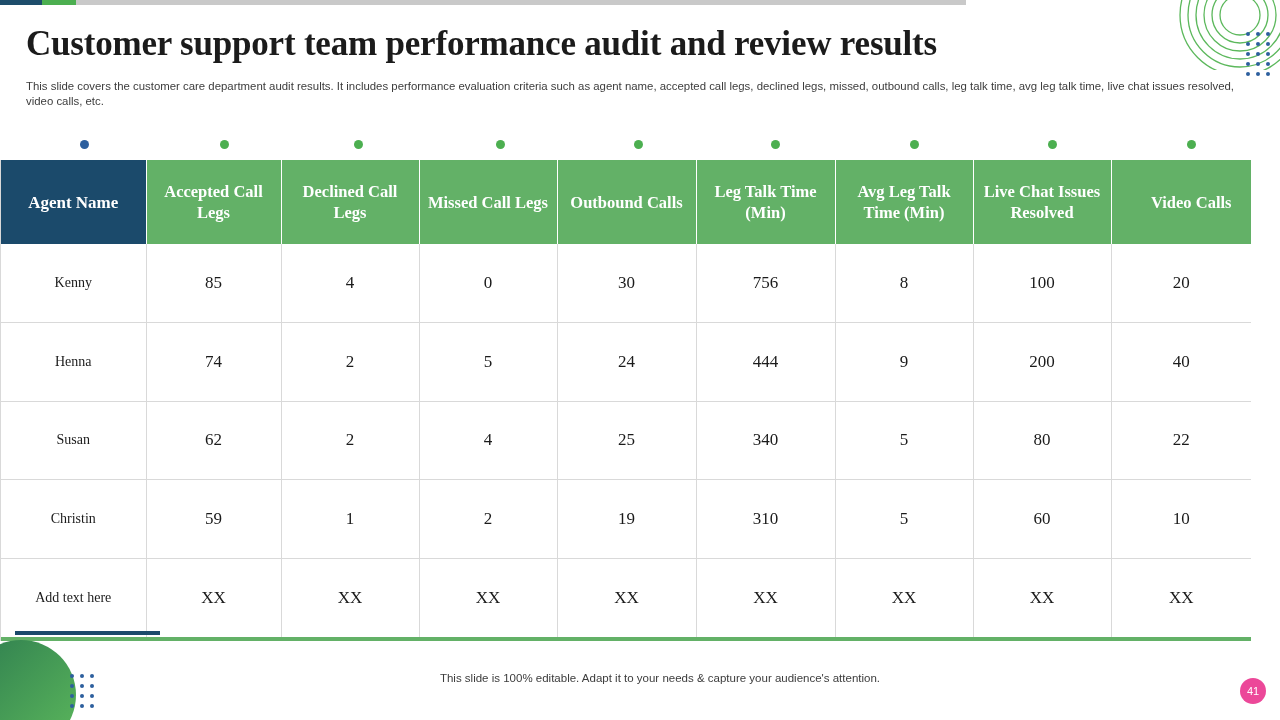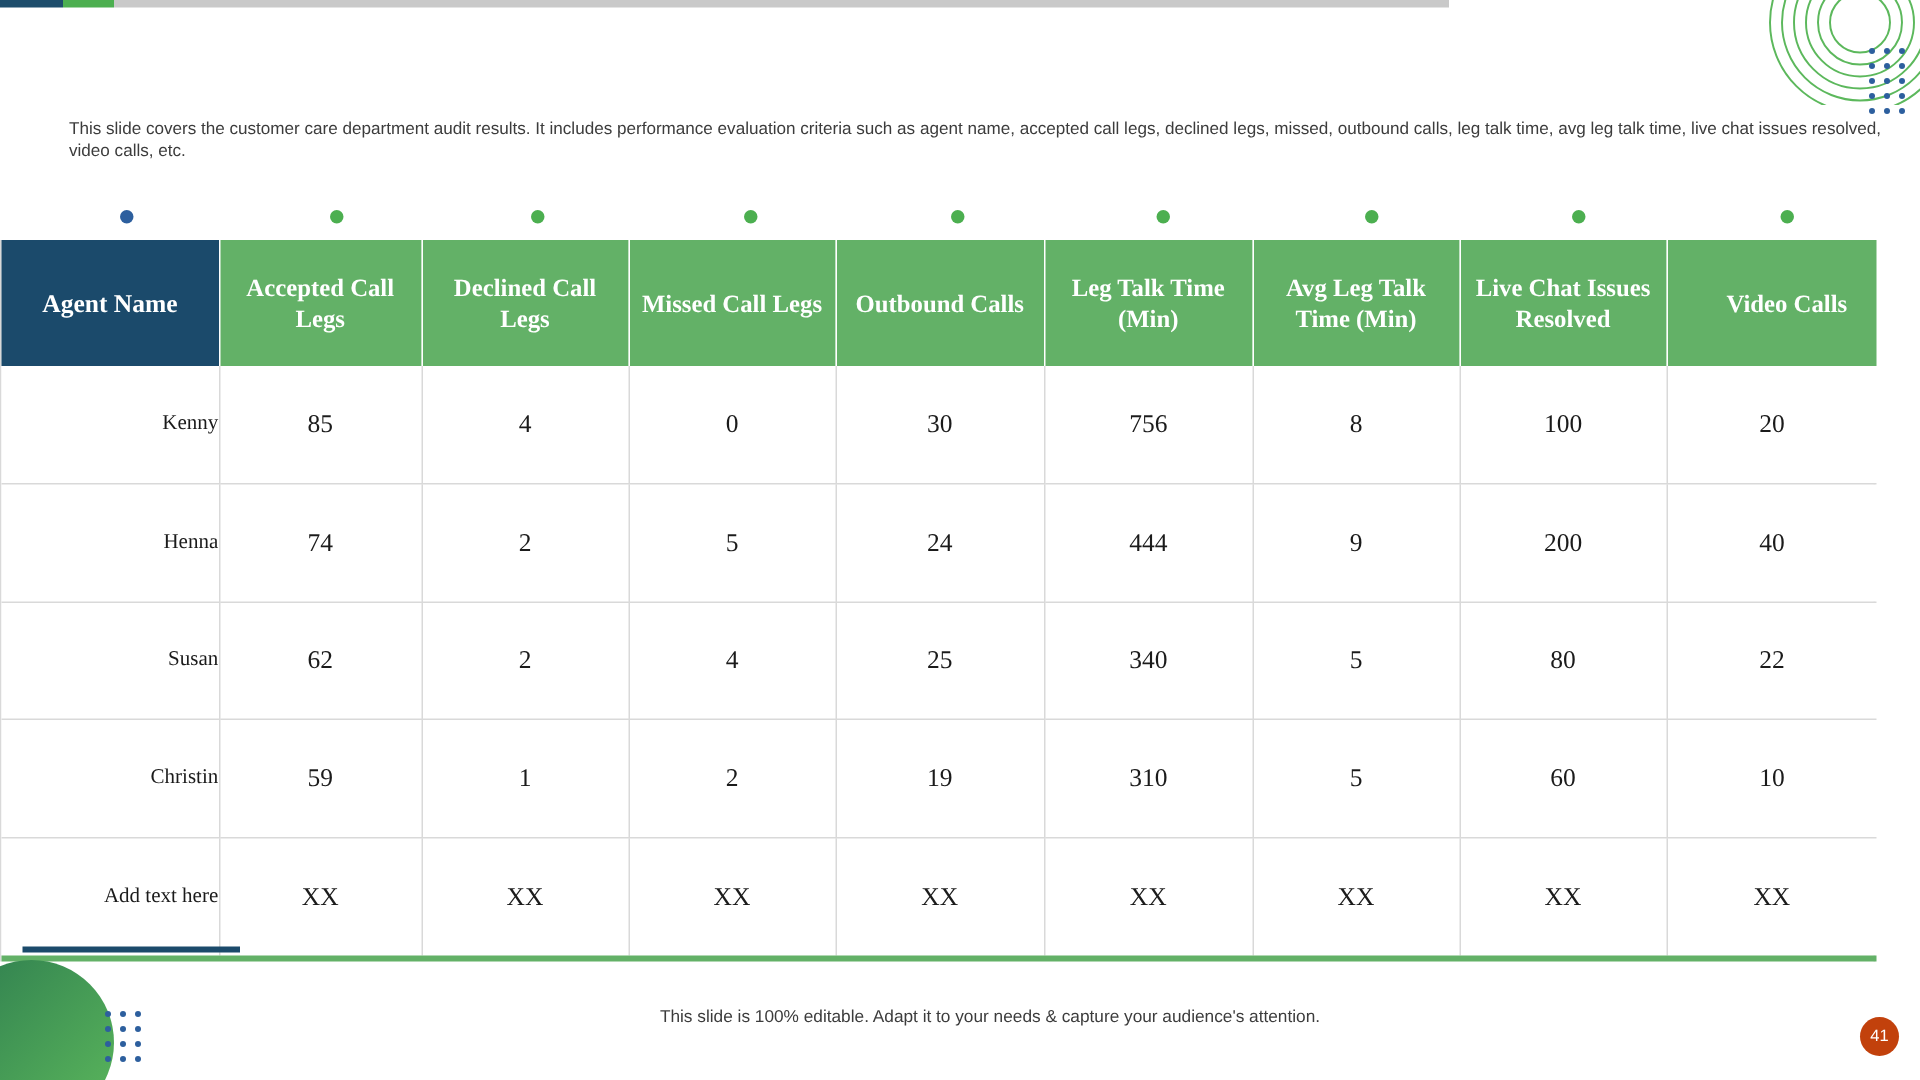--- a/index.html
+++ b/index.html
@@ -30,21 +30,20 @@
     color: #1b1b1b;
     letter-spacing: -0.2px;
   }
   .subtitle {
     position: absolute;
     top: 79px; left: 26px;
     width: 1226px;
     font-size: 11.4px;
     line-height: 15px;
     color: #3c3c3c;
-    margin-left: 20px;
   }
 
   
   .rings { position: absolute; top: -40px; right: -10px; width: 150px; height: 110px; overflow: hidden; }
   .dots-tr { position: absolute; top: 30px; right: 6px; width: 30px; height: 60px; }
 
   
   .dot-row { position: absolute; top: 140px; left: 0; width: 1280px; height: 12px; }
   .dot { position: absolute; width: 9px; height: 9px; border-radius: 50%; }
   .dot.blue { background: #2d5f9e; }
@@ -78,40 +77,40 @@
     text-align: center;
     font-family: "Liberation Serif", serif;
     font-size: 17px;
     color: #1b1b1b;
     border-bottom: 1px solid #d9d9d9;
     border-right: 1px solid #d9d9d9;
     background: #ffffff;
   }
   tbody td:last-child { border-right: none; }
   tbody tr:last-child td { border-bottom: none; }
-  tbody td.agent-col { font-size: 14px; text-align: right; }
+  tbody td.agent-col { font-size: 14px; }
   .table-wrap { border-left: 1px solid #d9d9d9; border-right: 1px solid #d9d9d9; }
   .tbl-bottom-accent { width: 1250px; height: 4px; background: #63b167; }
   .tbl-bottom-accent-dark { position: absolute; left: 15px; top: 631px; width: 145px; height: 4px; background: #1b4a6b; }
 
   
   .footer-line {
     position: absolute;
     bottom: 36px; left: 0; width: 1280px;
     text-align: center;
     font-size: 11.5px;
     color: #3c3c3c;
     padding-left: 40px;
   }
   .page-badge {
     position: absolute;
     right: 14px; bottom: 16px;
     width: 26px; height: 26px;
     border-radius: 50%;
-    background: #c2410c;
+    background: #ec4899;
     color: #ffffff;
     font-size: 11px;
     display: flex; align-items: center; justify-content: center; text-align: center;
   }
   .corner-circle {
     position: absolute;
     left: -34px; bottom: -30px;
     width: 110px; height: 110px;
     border-radius: 50%;
     background: linear-gradient(135deg, #2e7d4f 0%, #5cb85c 100%);
@@ -156,20 +155,21 @@
         <circle cx="4" cy="34" r="2"></circle>
           <circle cx="14" cy="34" r="2"></circle>
           <circle cx="24" cy="34" r="2"></circle>
         <circle cx="4" cy="44" r="2"></circle>
           <circle cx="14" cy="44" r="2"></circle>
           <circle cx="24" cy="44" r="2"></circle>
       </g>
     </svg>
   </div>
 
+  <h1 class="title">Customer support team performance audit and review results</h1>
   <p class="subtitle">This slide covers the customer care department audit results. It includes performance evaluation criteria such as agent name, accepted call legs, declined legs, missed, outbound calls, leg talk time, avg leg talk time, live chat issues resolved, video calls, etc.</p>
 
   <div class="dot-row">
     <span class="dot blue" style="left:80px"></span>
     <span class="dot green" style="left:220px"></span>
     <span class="dot green" style="left:354px"></span>
     <span class="dot green" style="left:496px"></span>
     <span class="dot green" style="left:634px"></span>
     <span class="dot green" style="left:771px"></span>
     <span class="dot green" style="left:910px"></span>

